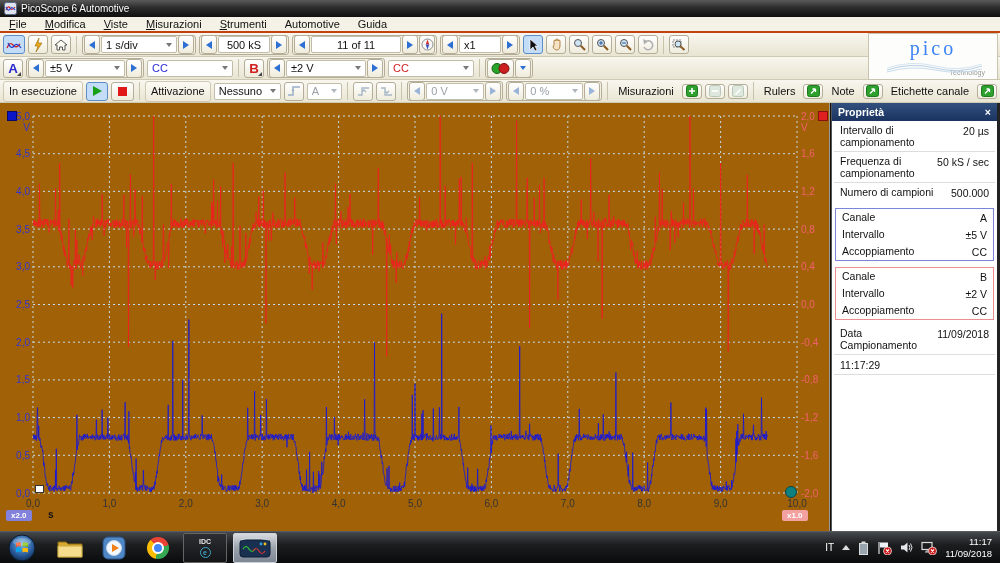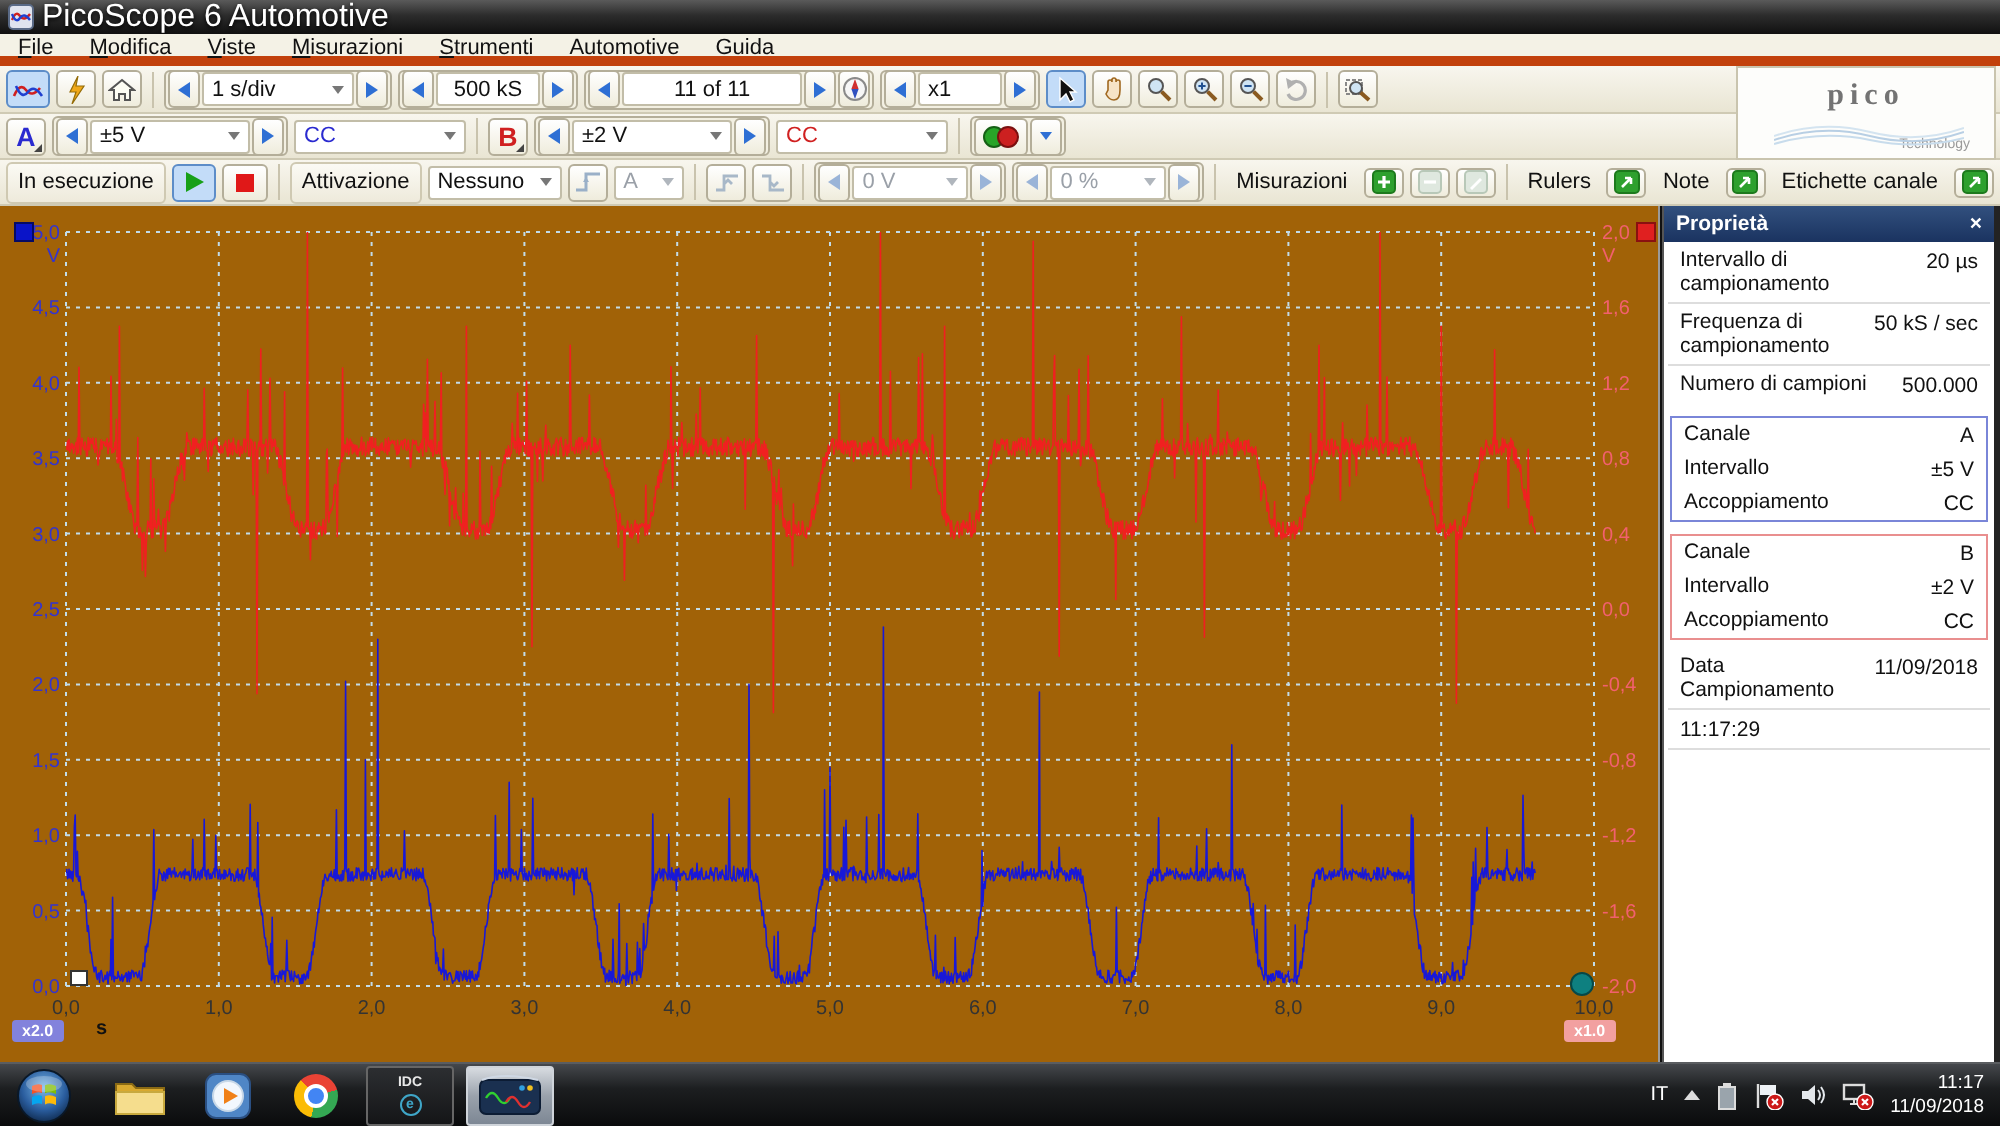--- a/index.html
+++ b/index.html
@@ -2,24 +2,24 @@
 <html><head>
 <meta charset="utf-8">
 <style>
   html,body{margin:0;padding:0;}
   body{width:1000px;height:563px;position:relative;overflow:hidden;background:#111;
        font-family:"Liberation Sans",sans-serif;font-size:11px;color:#111;}
   
   #titlebar{position:absolute;left:0;top:0;width:100%;height:17px;
     background:linear-gradient(#5a5a5a,#2c2c2c 45%,#101010);color:#fff;
     display:flex;align-items:center;gap:4px;padding-left:4px;box-sizing:border-box;}
-  #titlebar .ttl{font-size:16px;text-shadow:0 1px 2px #000;}
+  #titlebar .ttl{font-size:10px;text-shadow:0 1px 2px #000;}
   
   #menubar{position:absolute;left:0;top:17px;width:100%;height:16px;background:#f4f2e6;
-    border-bottom:5px solid #c2410c;display:flex;align-items:flex-start;box-sizing:border-box;}
+    border-bottom:2px solid #c2410c;display:flex;align-items:flex-start;box-sizing:border-box;}
   .menu-item{padding:1px 9px;cursor:default;}
   
   .toolbar{position:absolute;left:0;width:100%;background:linear-gradient(#f8f6ee,#e9e5d3);
     border-bottom:1px solid #cfcab4;display:flex;align-items:center;gap:3px;
     padding:0 3px;box-sizing:border-box;}
   #toolbar1{top:33px;height:24px;}
   #toolbar2{top:57px;height:23px;}
   #toolbar3{top:80px;height:23px;}
   .btn{height:19px;min-width:20px;display:flex;align-items:center;justify-content:center;
     background:linear-gradient(#ffffff,#efecdc);border:1px solid #b4ae99;border-radius:3px;
@@ -39,22 +39,22 @@
   .raised{border:1px solid #cfc9b2;border-radius:3px;height:19px;display:flex;align-items:center;
     background:linear-gradient(#fbfaf4,#eeeadb);}
   .dis{color:#9aa0a8;}
   .chbtn{width:19px;height:19px;position:relative;font-weight:bold;}
   .chbtn::after{content:"";position:absolute;right:1px;bottom:1px;
     border-left:4px solid transparent;border-bottom:4px solid #444;}
   .greenbox{width:16px;height:15px;padding:0;}
   
   #logobox{position:absolute;left:868px;top:33px;width:130px;height:47px;background:#fdfdfb;
     border:1px solid #c9c4ae;box-sizing:border-box;text-align:center;}
-  #logobox .pico{font-family:"Liberation Serif",serif;font-size:15px;letter-spacing:3px;
-    color:#737373;line-height:24px;margin-top:2px;font-weight:bold;}
+  #logobox .pico{font-family:"Liberation Serif",serif;font-size:20px;letter-spacing:3px;
+    color:#3b82f6;line-height:24px;margin-top:2px;}
   #logobox .picotech{font-size:7px;color:#9a9a9a;text-align:right;padding-right:12px;margin-top:9px;}
   #logobox svg{position:absolute;left:18px;top:26px;}
   
   #chart{position:absolute;left:0;top:103px;width:830px;height:428px;background:#a16207;
     border-right:1px solid #9a9a9a;box-sizing:border-box;}
   #chart .marker{position:absolute;box-sizing:border-box;}
   .sqA{left:7px;top:8px;width:10px;height:10px;background:#0a14c8;border:1px solid #050a64;}
   .sqB{left:818px;top:8px;width:10px;height:10px;background:#e02020;border:1px solid #8a1010;}
   .circB{left:785px;top:383px;width:12px;height:12px;border-radius:50%;background:#0e8080;border:1px solid #064848;}
   .handle0{left:35px;top:382px;width:9px;height:8px;background:#fff;border:1px solid #333;}

